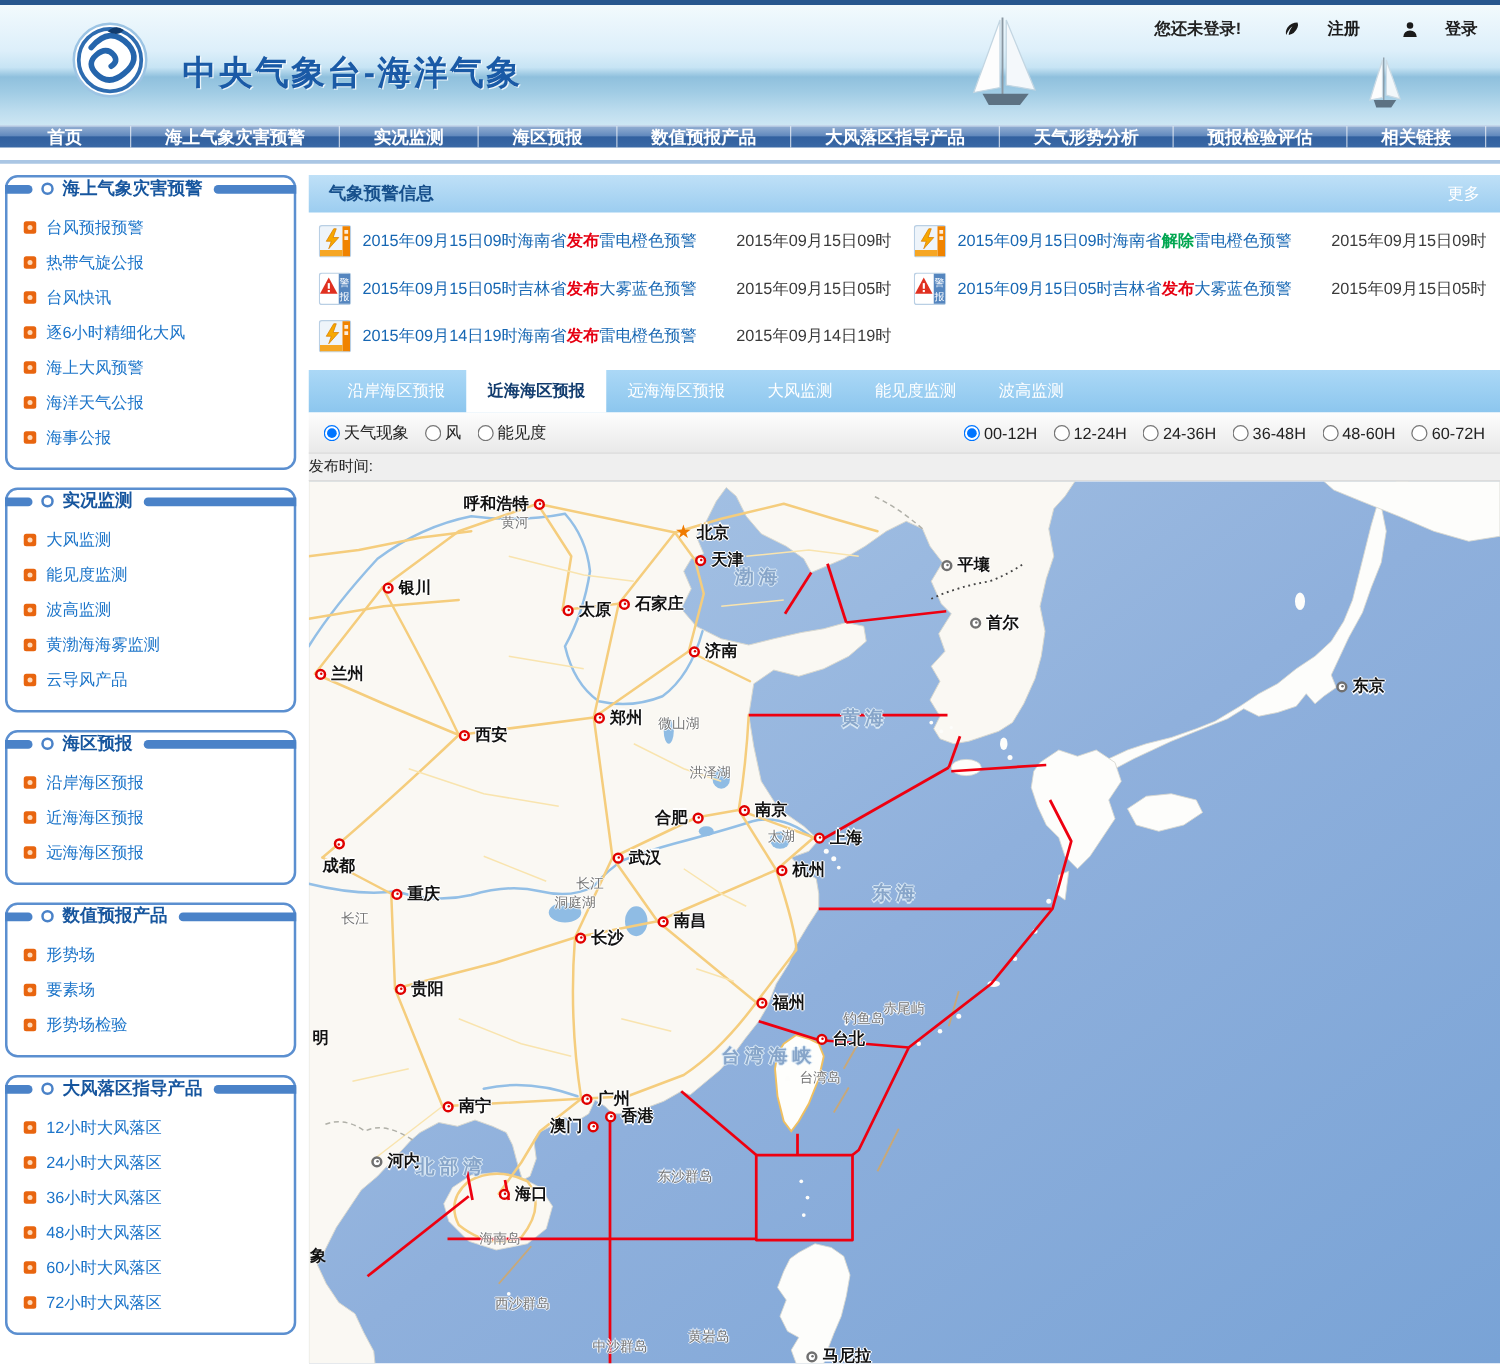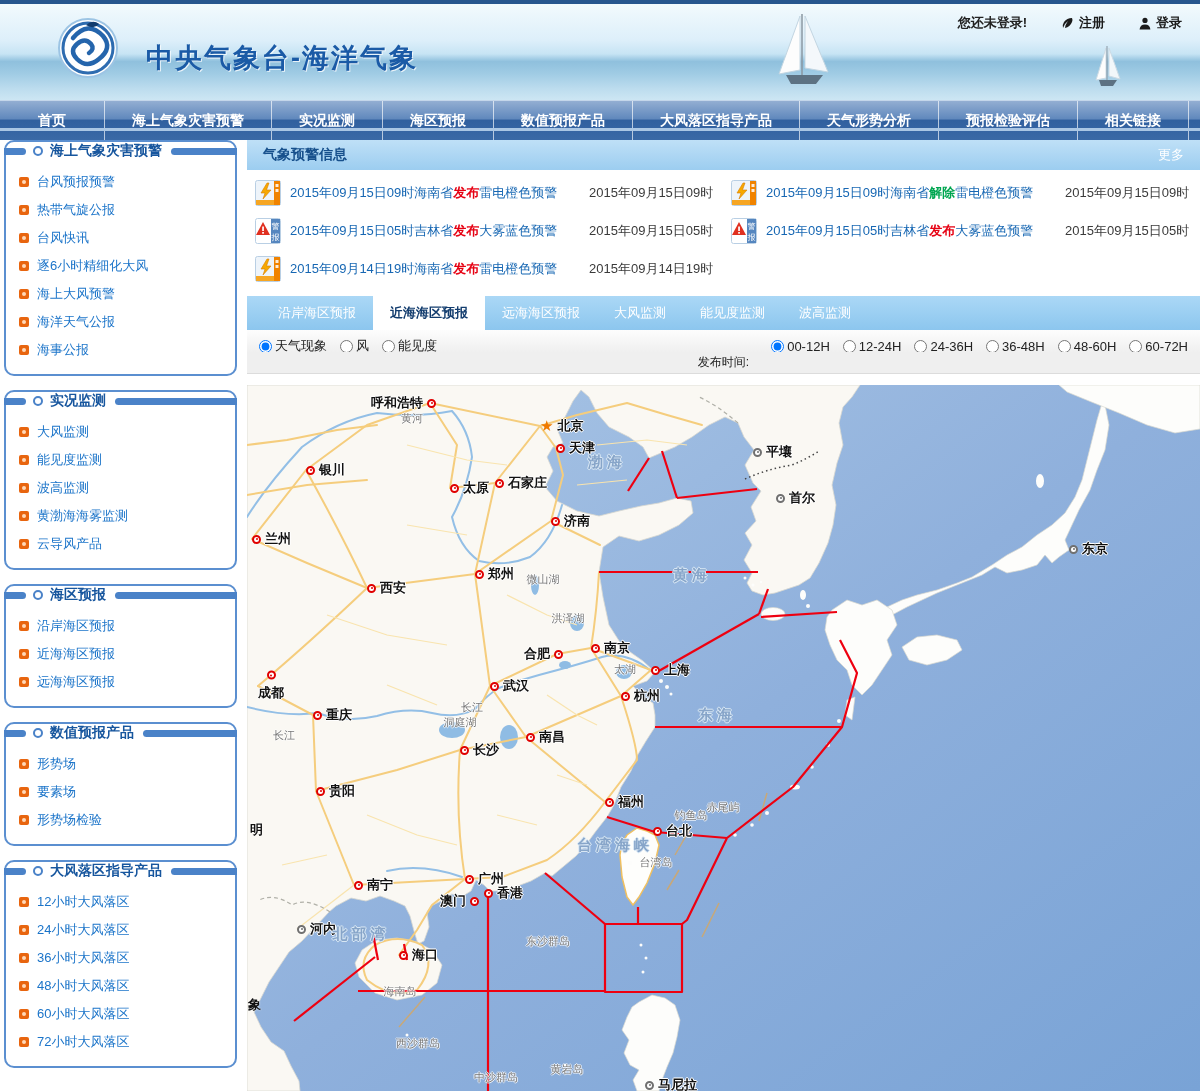--- a/index.html
+++ b/index.html
@@ -7,24 +7,24 @@
         font-family:"Liberation Sans","DejaVu Sans",sans-serif;}
   
   #topbar{position:absolute;left:0;top:0;width:1200px;height:4px;background:#27568e;}
   #header{position:absolute;left:0;top:4px;width:1200px;height:96px;overflow:hidden;
     background:linear-gradient(180deg,#f2fafd 0%,#ddeffa 38%,#c7e4f4 52%,#8fc0dd 60%,#9fcbe4 72%,#bcdcee 88%,#cde6f3 100%);}
   #logo{position:absolute;left:56px;top:12px;}
   #site-title{position:absolute;left:146px;top:36px;font-size:27px;font-weight:bold;color:#1a5aa6;
     letter-spacing:2px;text-shadow:1px 1px 0 rgba(255,255,255,.8);}
   #login-area{position:absolute;right:18px;top:10px;display:flex;align-items:center;gap:34px;
     font-size:13px;font-weight:bold;color:#222;}
-  #login-area .lnk{display:flex;align-items:center;gap:5px;cursor:pointer;color:#1b1b1b;}
+  #login-area .lnk{display:flex;align-items:center;gap:22px;cursor:pointer;color:#1b1b1b;}
   #boats{position:absolute;left:0;top:0;}
   
-  #mainnav{position:absolute;left:0;top:100px;width:1200px;height:40px;
+  #mainnav{position:absolute;left:0;top:100px;width:1200px;height:18px;
     background:linear-gradient(180deg,#93aed2 0%,#6189bd 45%,#31609f 50%,#3a69a6 100%);
     border-top:1px solid #c4d6ea;box-sizing:border-box;}
   #nav-row{display:flex;height:100%;align-items:stretch;}
   .nav-item{display:flex;align-items:center;padding:0 27px;color:#fff;font-size:14px;font-weight:bold;
     border-right:1px solid rgba(255,255,255,.65);cursor:pointer;white-space:nowrap;}
   .nav-item:first-child{padding:0 38px;}
   #navstrip{position:absolute;left:0;top:128px;width:1200px;height:3px;background:#aac6e4;}
   
   #sidebar{position:absolute;left:4px;top:140px;width:233px;}
   .side-box{position:relative;border:2px solid #5b8fd0;border-radius:10px;background:#fff;
@@ -57,22 +57,22 @@
     background:linear-gradient(180deg,#abd8f6,#8cc6ee);}
   #tabs-row{display:flex;height:100%;padding-left:14px;}
   .tab{display:flex;align-items:center;padding:0 17px;font-size:13px;color:#fff;cursor:pointer;white-space:nowrap;}
   .tab.active{background:#fff;color:#123c6e;font-weight:bold;}
   #filterbar{position:absolute;left:247px;top:330px;width:953px;height:33px;box-sizing:border-box;
     background:linear-gradient(180deg,#fdfdfd,#e9e9e9);border-bottom:1px solid #cfcfcf;
     display:flex;align-items:center;justify-content:space-between;padding:0 12px;}
   #elem-opts,#time-opts{display:flex;align-items:center;gap:13px;}
   .radio-lb{display:flex;align-items:center;gap:3px;font-size:13px;color:#222;cursor:pointer;}
   .radio-lb input{margin:0;width:13px;height:13px;}
-  #pubbar{position:absolute;left:247px;top:352px;width:953px;height:22px;background:#efefef;
-    border-bottom:1px solid #dcdcdc;box-sizing:border-box;display:flex;align-items:center;justify-content:center;
+  #pubbar{position:absolute;left:247px;top:363px;width:953px;height:22px;background:#efefef;
+    border-bottom:1px solid #dcdcdc;box-sizing:border-box;display:flex;align-items:center;justify-content:flex-start;
     font-size:12px;color:#222;}
   
   #map{position:absolute;left:247px;top:385px;width:953px;height:706px;overflow:hidden;cursor:grab;}
   #map svg{position:absolute;left:0;top:0;}
   #map-labels{position:absolute;left:0;top:0;width:953px;height:706px;pointer-events:none;}
   .map-pt{position:absolute;display:flex;align-items:center;gap:4px;transform:translateY(-50%);white-space:nowrap;}
   .map-pt.side-left{flex-direction:row-reverse;transform:translate(-100%,-50%);margin-left:6px;}
   .mk{width:9px;height:9px;border-radius:50%;background:#fff;position:relative;flex:0 0 auto;box-sizing:border-box;}
   .mk-city{border:2px solid #e00000;}
   .mk-city:after{content:"";position:absolute;left:1.5px;top:1.5px;width:2px;height:2px;border-radius:50%;background:#e00000;}

